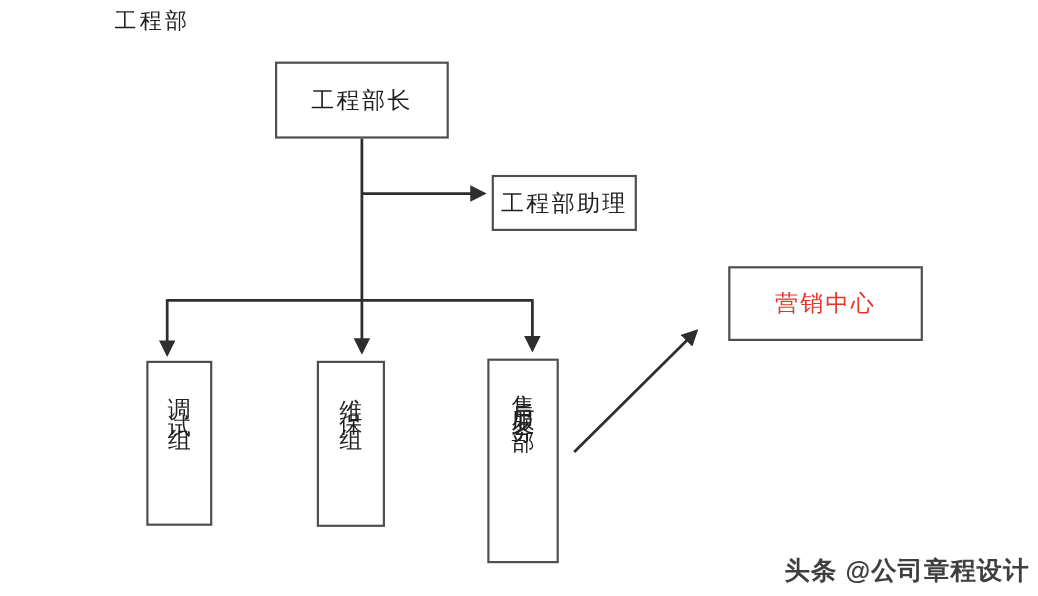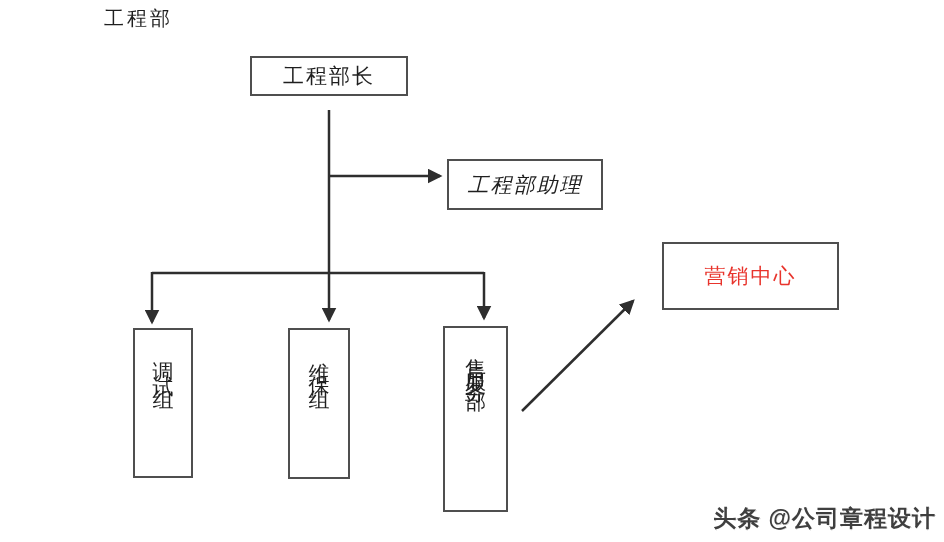--- a/index.html
+++ b/index.html
@@ -38,22 +38,22 @@
     box-sizing: border-box;
     border: 2px solid #4f4f4f;
     background: #ffffff;
     display: flex;
     align-items: center;
     justify-content: center;
     font-size: 21px;
     color: #1f1f1f;
     letter-spacing: 2px;
   }
-  .node-head      { left: 250px; top: 56px;  width: 158px; height: 40px; }
-  .node-assistant { left: 447px; top: 159px; width: 156px; height: 51px; font-style: italic; }
+  .node-head      { left: 250px; top: 56px;  width: 158px; height: 70px; }
+  .node-assistant { left: 447px; top: 159px; width: 132px; height: 51px; }
   .node-marketing { left: 662px; top: 242px; width: 177px; height: 68px; color: #e8342c; }
   .vbox {
     position: absolute;
     box-sizing: border-box;
     border: 2px solid #4f4f4f;
     background: #ffffff;
     display: flex;
     justify-content: center;
     align-items: flex-start;
   }

